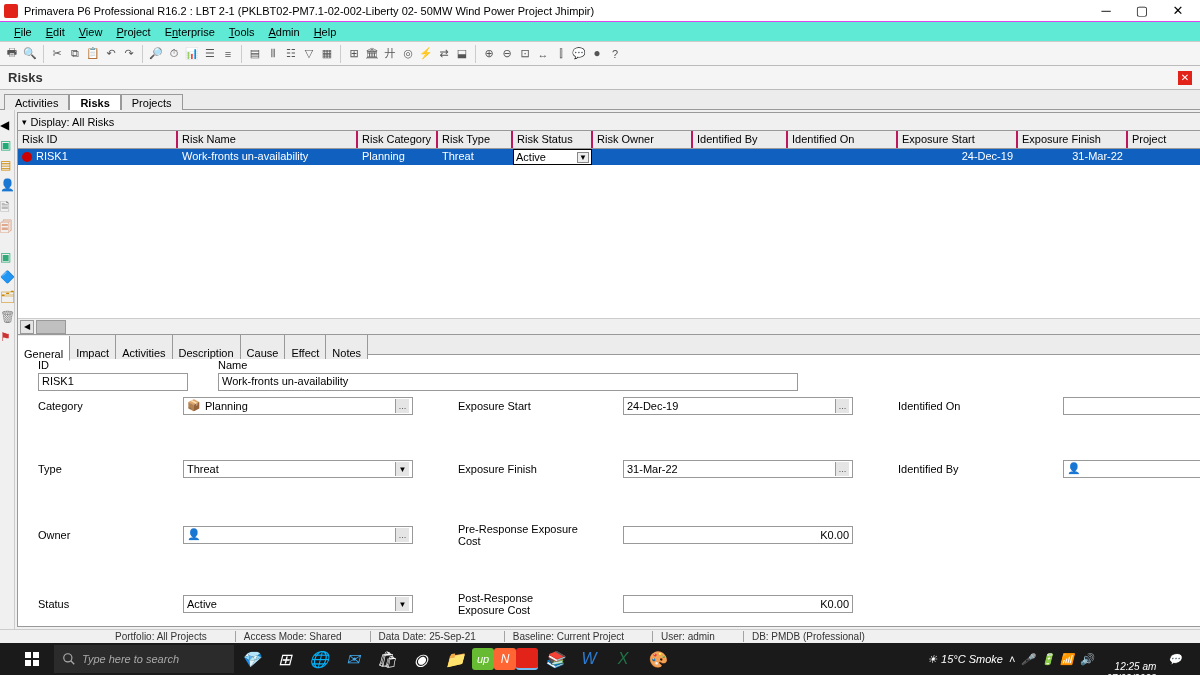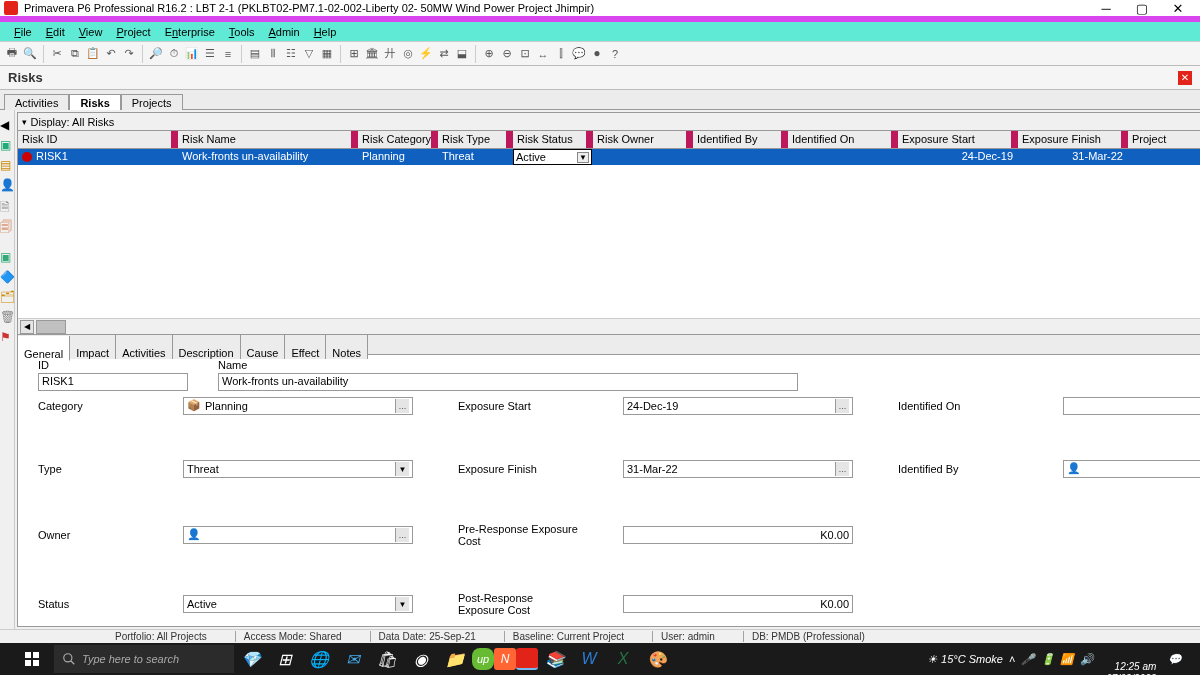--- a/index.html
+++ b/index.html
@@ -1,17 +1,17 @@
 <!DOCTYPE html>
 <html><head>
 <meta charset="utf-8">
 <style>
 * { box-sizing: border-box; margin: 0; padding: 0; font-family: "Segoe UI", Tahoma, sans-serif; }
 body { width: 1200px; height: 675px; background: #f0f0f0; font-size: 11px; overflow: hidden; position: relative; }
-.titlebar { height: 22px; background: #fff; display: flex; align-items: center; padding: 0 4px; border-bottom: 6px solid #d946ef; }
+.titlebar { height: 22px; background: #fff; display: flex; align-items: center; padding: 0 4px; border-bottom: 1px solid #d946ef; }
 .titlebar .app-icon { width: 14px; height: 14px; background: #e2231a; border-radius: 2px; margin-right: 6px; }
 .titlebar .title { flex: 1; font-size: 11px; color: #000; }
 .titlebar .win-btn { width: 36px; height: 22px; display: flex; align-items: center; justify-content: center; font-size: 13px; cursor: pointer; }
 .menubar { height: 20px; background: #5eead4; display: flex; align-items: center; padding: 0 8px; gap: 2px; border-bottom: 1px solid #ccc; }
 .menubar .menu-item { padding: 2px 6px; cursor: pointer; }
 .menubar .menu-item u { text-decoration: underline; }
 .toolbar { height: 24px; background: #f5f5f5; border-bottom: 1px solid #bbb; display: flex; align-items: center; padding: 0 4px; gap: 2px; }
 .tb-icon { width: 16px; height: 16px; border: 1px solid transparent; display: inline-flex; align-items: center; justify-content: center; font-size: 11px; color: #555; cursor: pointer; }
 .tb-sep { width: 1px; height: 18px; background: #ccc; margin: 0 3px; }
 .view-header { height: 24px; background: #f5f5f5; border-bottom: 1px solid #bbb; display: flex; align-items: center; padding: 0 8px; }
@@ -22,21 +22,21 @@
 .tab.active { background: #fff; font-weight: bold; z-index: 1; }
 .main-area { display: flex; height: calc(100% - 22px - 20px - 24px - 24px - 20px - 14px - 32px); }
 .left-gutter { width: 20px; background: #f0f0f0; border-right: 1px solid #ccc; display: flex; flex-direction: column; align-items: center; gap: 6px; padding-top: 8px; }
 .left-gutter .g-icon { width: 14px; height: 14px; font-size: 12px; cursor: pointer; }
 .right-gutter { width: 20px; background: #f0f0f0; border-left: 1px solid #ccc; display: flex; flex-direction: column; align-items: center; gap: 6px; padding-top: 8px; }
 .right-gutter .g-icon { width: 14px; height: 14px; font-size: 12px; cursor: pointer; }
 .content { flex: 1; background: #fff; display: flex; flex-direction: column; border: 1px solid #999; margin: 2px; }
 .display-bar { height: 18px; background: #f0f0f0; border-bottom: 1px solid #999; display: flex; align-items: center; padding: 0 4px; font-size: 11px; }
 .display-bar .chev { margin-right: 4px; font-size: 9px; }
 .grid-header { height: 18px; display: flex; background: #ececec; border-bottom: 1px solid #999; }
-.grid-header .col { border-right: 7px solid #be185d; padding: 2px 4px; font-size: 11px; overflow: hidden; white-space: nowrap; }
+.grid-header .col { border-right: 2px solid #be185d; padding: 2px 4px; font-size: 11px; overflow: hidden; white-space: nowrap; }
 .grid-row { height: 16px; display: flex; background: #1060c0; color: #fff; }
 .grid-row .cell { border-right: 1px solid #1060c0; padding: 1px 4px; font-size: 11px; overflow: hidden; white-space: nowrap; }
 .grid-row .risk-icon { width: 10px; height: 10px; background: #c00; border-radius: 50%; display: inline-block; margin-right: 4px; vertical-align: middle; }
 .grid-body { flex: 1; position: relative; overflow: hidden; }
 .risk-status-cell { background: #fff; color: #000; display: flex; align-items: center; justify-content: space-between; padding: 0 2px; border: 1px solid #000; height: 16px; position: relative; }
 .scroll-xbar { height: 16px; background: #f0f0f0; border-top: 1px solid #ccc; display: flex; align-items: center; padding: 0 2px; }
 .scroll-xbar .arrow { width: 14px; height: 14px; border: 1px solid #999; background: #e5e5e5; display: flex; align-items: center; justify-content: center; font-size: 8px; cursor: pointer; }
 .scroll-xbar .thumb { width: 30px; height: 14px; background: #c0c0c0; border: 1px solid #999; margin-left: 2px; }
 .scroll-xbar .track { flex: 1; }
 .detail-panel { border-top: 1px solid #999; background: #fff; }
@@ -326,21 +326,21 @@
       </svg>
     <span>Type here to search</span>
   </div>
   <div class="task-icon">💎</div>
   <div class="task-icon">⊞</div>
   <div class="task-icon" style="color:#3cc;">🌐</div>
   <div class="task-icon" style="color:#4ae;">✉</div>
   <div class="task-icon">🛍</div>
   <div class="task-icon">◉</div>
   <div class="task-icon" style="color:#fc5;">📁</div>
-  <div class="task-icon" style="background:#6b3;width:22px;height:22px;border-radius:8px;font-size:11px;">up</div>
+  <div class="task-icon" style="background:#6b3;width:22px;height:22px;border-radius:3px;font-size:11px;">up</div>
   <div class="task-icon" style="background:#f63;width:22px;height:22px;border-radius:3px;font-size:12px;">N</div>
   <div class="task-icon active" style="background:#e2231a;width:22px;height:22px;border-radius:3px;"></div>
   <div class="task-icon">📚</div>
   <div class="task-icon" style="color:#2b7cd3;">W</div>
   <div class="task-icon" style="color:#217346;">X</div>
   <div class="task-icon">🎨</div>
   <div class="tray">
     <div class="weather">
       <span>☀</span>
       <span>15°C  Smoke</span>

